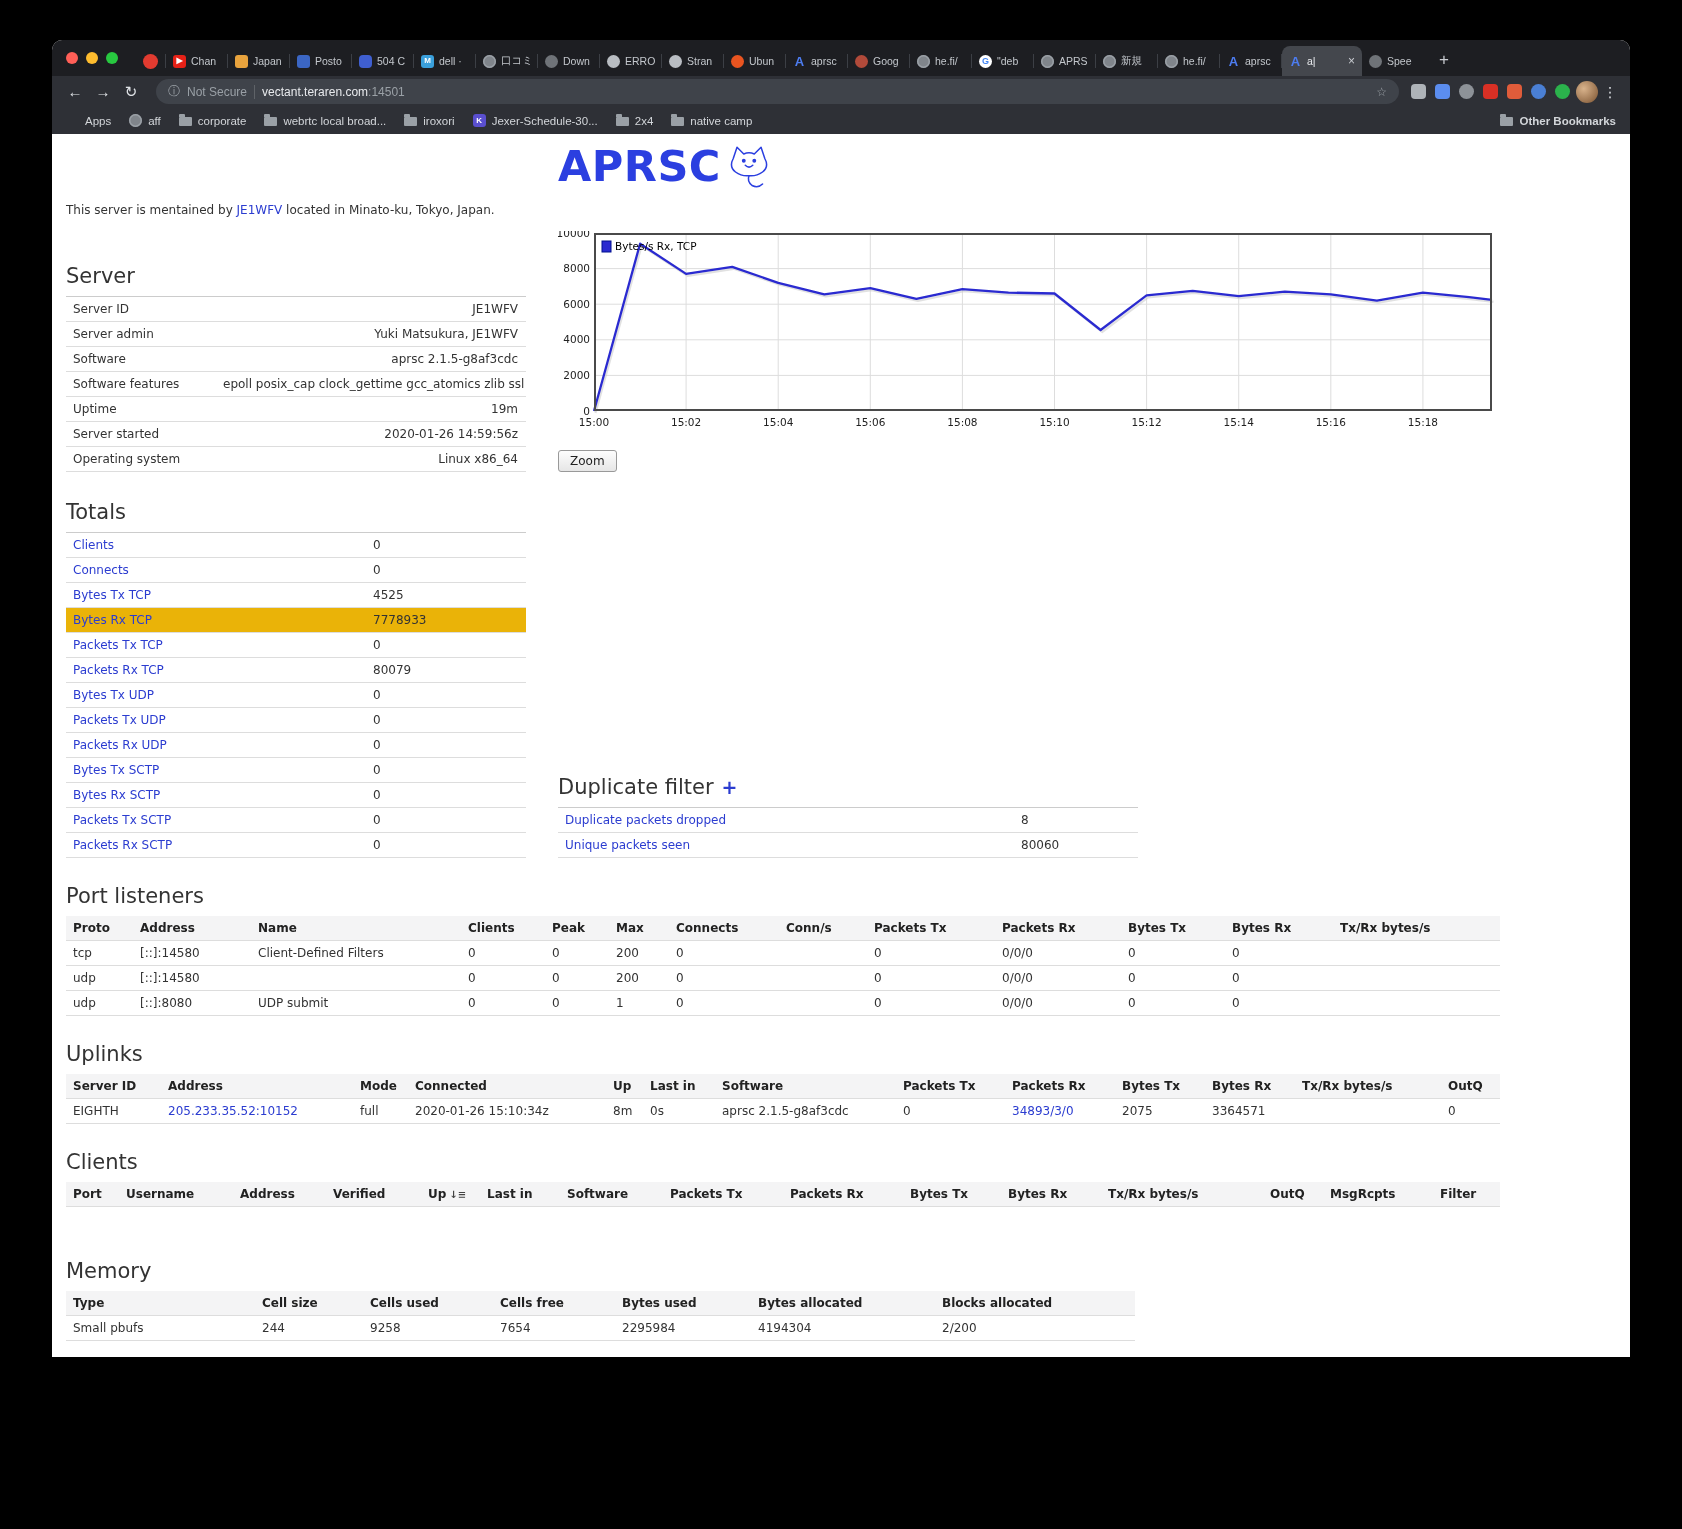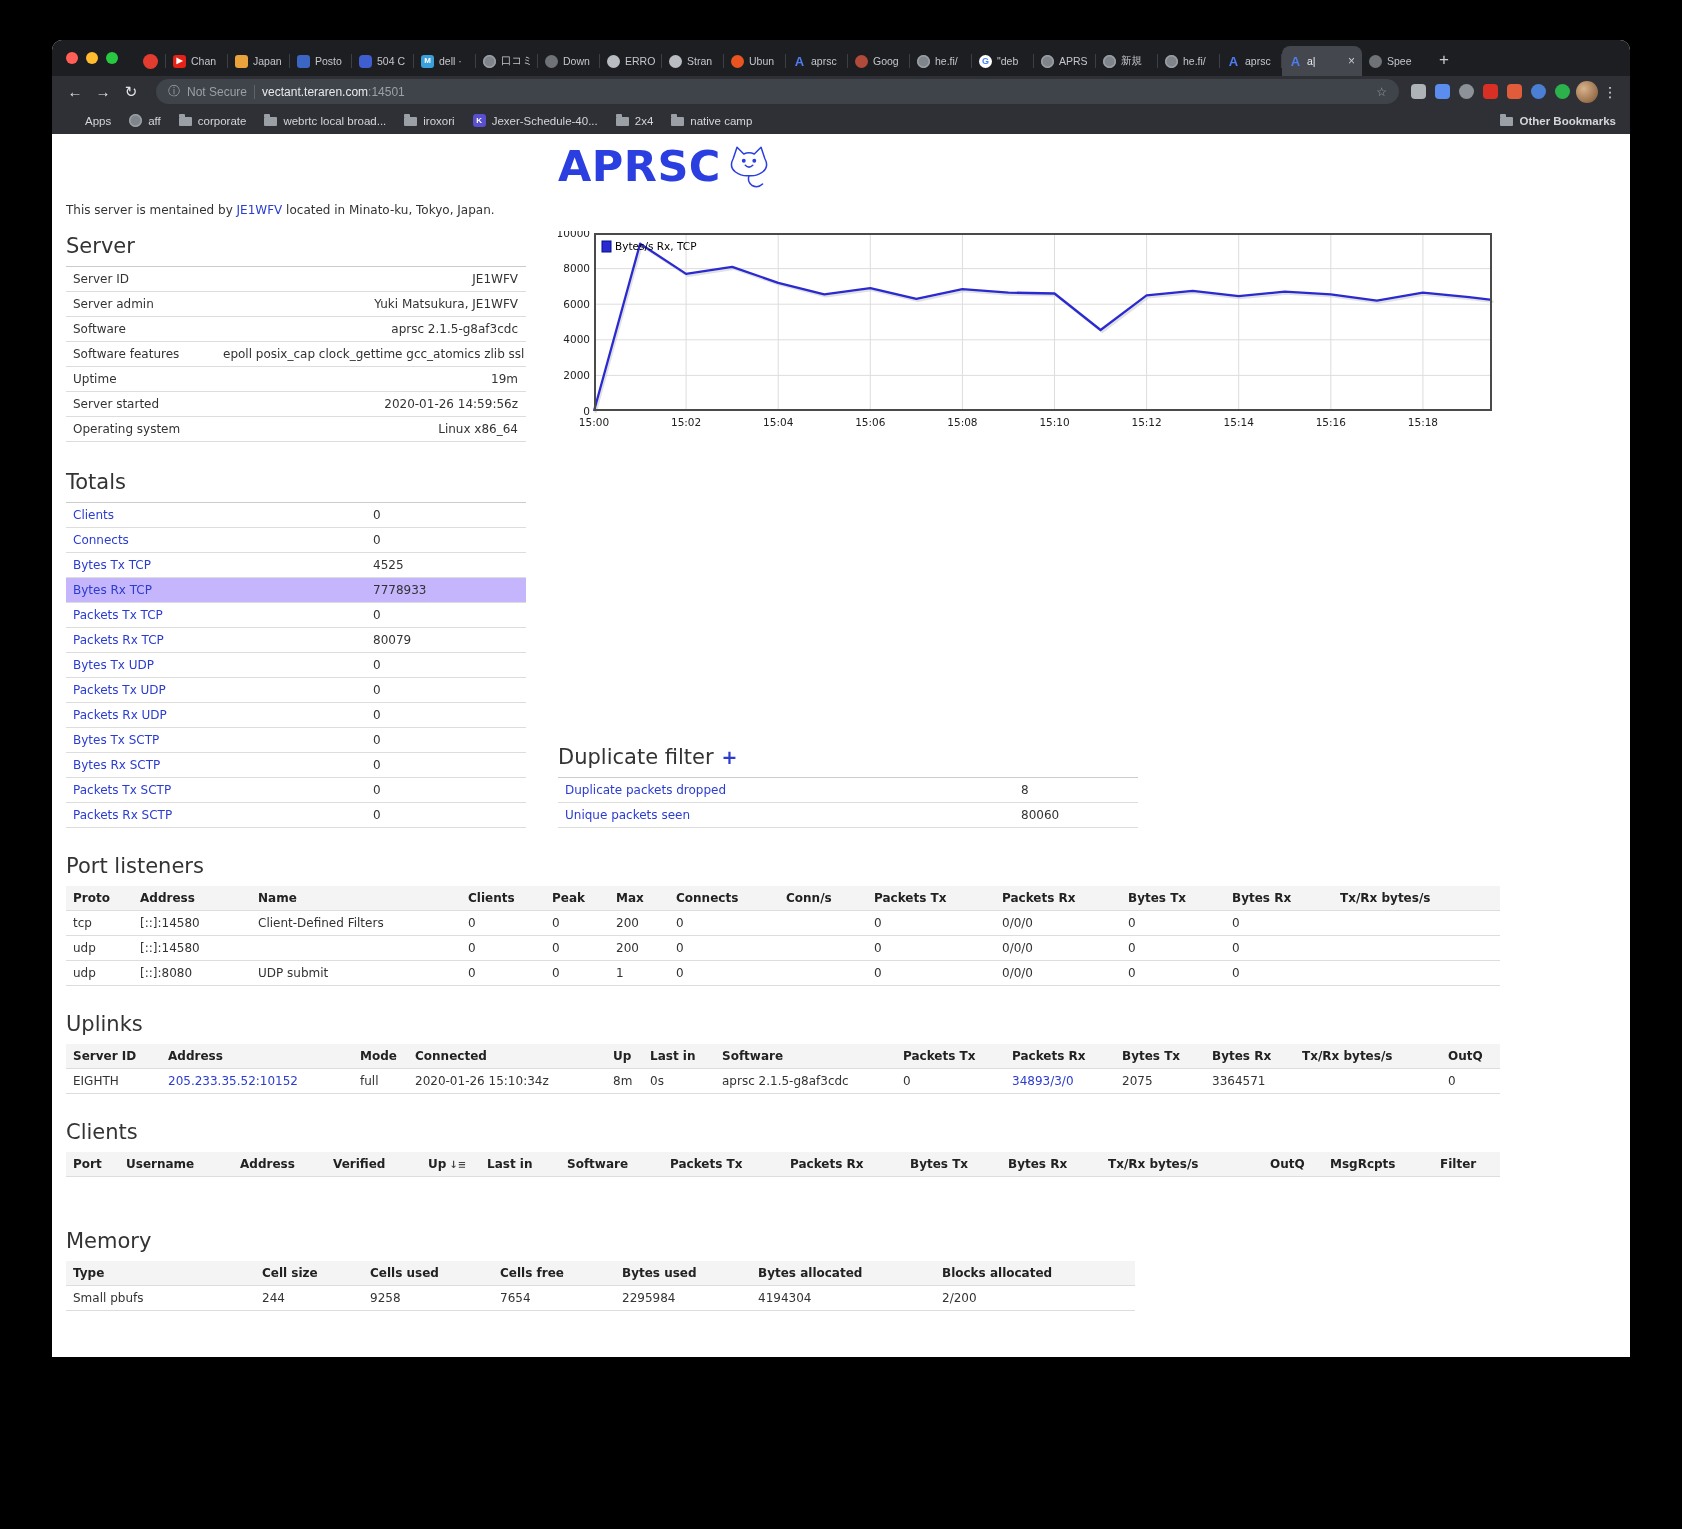--- a/index.html
+++ b/index.html
@@ -85,21 +85,21 @@
 
   .section-h { font-size:21px; font-weight:400; color:#333; margin-top:26px; display:flex; align-items:baseline; }
   .section-h.tight { margin-top:12px; }
   .plus { font-size:19px; font-weight:700; margin-left:8px; }
 
   table { border-collapse:collapse; table-layout:fixed; margin-top:8px; }
   table.full { width:100%; }
   td, th { font-size:12px; padding:5px 8px 5px 7px; text-align:left; border-bottom:1px solid #ddd;
            white-space:nowrap; overflow:hidden; }
   th { background:#f4f4f5; font-weight:700; color:#222; }
-  tbody tr.hl { background:#c4b5fd; }
+  tbody tr.hl { background:#eab308; }
   table.kv { border-top:1px solid #ccc; }
   td.v-right { text-align:right; }
   .sort-ico { font-size:10px; color:#444; margin-left:3px; }
 
   .zoom-btn { font-size:12px; font-family:"DejaVu Sans",sans-serif; padding:3px 11px; border:1px solid #999;
               background:linear-gradient(#fdfdfd,#e6e6e6); border-radius:3px; color:#222; margin-top:8px; display:inline-block; }
 
   .clients-gap { height:26px; }
 </style>
 </head>
@@ -254,21 +254,21 @@
         <span class="bm">
           <span class="fav ico-folder"></span>
           <span>webrtc local broad...</span>
         </span>
         <span class="bm">
           <span class="fav ico-folder"></span>
           <span>iroxori</span>
         </span>
         <span class="bm">
           <span class="fav ico-k-badge">K</span>
-          <span>Jexer-Schedule-40...</span>
+          <span>Jexer-Schedule-30...</span>
         </span>
         <span class="bm">
           <span class="fav ico-folder"></span>
           <span>2x4</span>
         </span>
         <span class="bm">
           <span class="fav ico-folder"></span>
           <span>native camp</span>
         </span>
       </span>
@@ -370,20 +370,21 @@
             <text x="312.3076923076923" y="195" text-anchor="middle" font-size="10.5" fill="#222" font-family="DejaVu Sans, sans-serif">15:06</text>
             <text x="404.4102564102564" y="195" text-anchor="middle" font-size="10.5" fill="#222" font-family="DejaVu Sans, sans-serif">15:08</text>
             <text x="496.5128205128205" y="195" text-anchor="middle" font-size="10.5" fill="#222" font-family="DejaVu Sans, sans-serif">15:10</text>
             <text x="588.6153846153846" y="195" text-anchor="middle" font-size="10.5" fill="#222" font-family="DejaVu Sans, sans-serif">15:12</text>
             <text x="680.7179487179487" y="195" text-anchor="middle" font-size="10.5" fill="#222" font-family="DejaVu Sans, sans-serif">15:14</text>
             <text x="772.8205128205128" y="195" text-anchor="middle" font-size="10.5" fill="#222" font-family="DejaVu Sans, sans-serif">15:16</text>
             <text x="864.923076923077" y="195" text-anchor="middle" font-size="10.5" fill="#222" font-family="DejaVu Sans, sans-serif">15:18</text>
             <rect x="44" y="10" width="9" height="11" fill="#2a2ad0" stroke="#001090"></rect>
             <text x="57" y="19" font-size="10.5" fill="#000" font-family="DejaVu Sans, sans-serif">Bytes/s Rx, TCP</text>
           </svg>
+        <div><button class="zoom-btn">Zoom</button></div>
       </div>
     </div>
 
     <div class="row2">
       <div class="col-left">
         <h2 class="section-h">
             <span>Totals</span>
           </h2>
         <table class="kv full">
             <colgroup>

